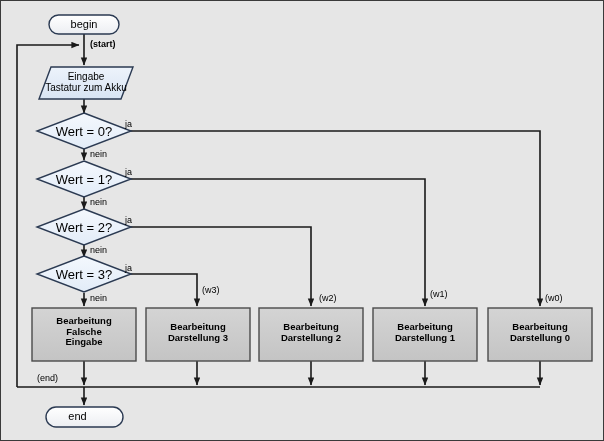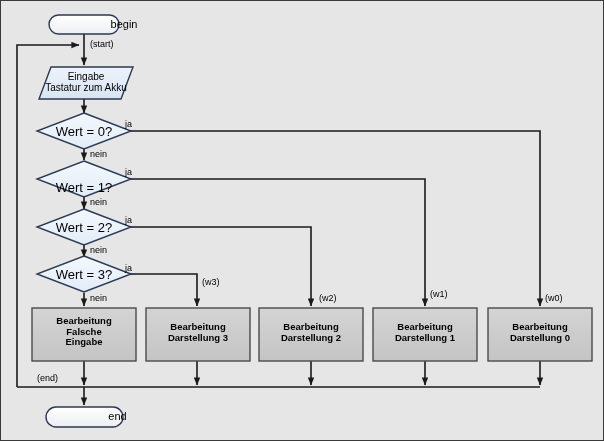--- a/index.html
+++ b/index.html
@@ -26,21 +26,21 @@
   }
   .node-label {
     position: absolute;
     text-align: center;
     font-family: "Liberation Sans", sans-serif;
     color: #000000;
     line-height: 1.12;
     pointer-events: none;
     white-space: pre-line;
   }
-  .term-label   { font-size: 11px; padding-left: 40px; }
+  .term-label   { font-size: 11px; }
   .io-label     { font-size: 10px; }
   .dec-label    { font-size: 13px; }
   .proc-label   { font-size: 9.5px; font-weight: bold; }
   .edge-label {
     position: absolute;
     font-size: 9px;
     color: #000000;
     font-family: "Liberation Sans", sans-serif;
     white-space: nowrap;
     pointer-events: none;
@@ -125,50 +125,50 @@
 
     <rect x="45" y="406" width="77" height="20" rx="10" ry="10" fill="url(#termGrad)" stroke="#2b3a52" stroke-width="1.4"></rect>
   </svg>
 
   <div class="node-label term-label" style="left:48px; top:17px; width:70px;">begin</div>
 
   <div class="node-label io-label" style="left:38px; top:70px; width:94px;">Eingabe
 Tastatur zum Akku</div>
 
   <div class="node-label dec-label" style="left:36px; top:124px; width:94px;">Wert = 0?</div>
-  <div class="node-label dec-label" style="left:36px; top:172px; width:94px;margin-top:8px;">Wert = 1?</div>
+  <div class="node-label dec-label" style="left:36px; top:172px; width:94px;">Wert = 1?</div>
   <div class="node-label dec-label" style="left:36px; top:220px; width:94px;">Wert = 2?</div>
   <div class="node-label dec-label" style="left:36px; top:267px; width:94px;">Wert = 3?</div>
 
   <div class="node-label proc-label" style="left:31px; top:315px; width:104px;">Bearbeitung
 Falsche
 Eingabe</div>
   <div class="node-label proc-label" style="left:145px; top:321px; width:104px;">Bearbeitung
 Darstellung 3</div>
   <div class="node-label proc-label" style="left:258px; top:321px; width:104px;">Bearbeitung
 Darstellung 2</div>
   <div class="node-label proc-label" style="left:372px; top:321px; width:104px;">Bearbeitung
 Darstellung 1</div>
   <div class="node-label proc-label" style="left:487px; top:321px; width:104px;">Bearbeitung
 Darstellung 0</div>
 
   <div class="node-label term-label" style="left:45px; top:409px; width:63px;">end</div>
 
-  <div class="edge-label" style="left:89px; top:38px;">(start)</div>
+  <div class="edge-label" style="left:89px; top:38px;font-weight:bold;">(start)</div>
 
   <div class="edge-label" style="left:124px; top:118px;">ja</div>
   <div class="edge-label" style="left:124px; top:166px;">ja</div>
   <div class="edge-label" style="left:124px; top:214px;">ja</div>
   <div class="edge-label" style="left:124px; top:262px;">ja</div>
 
   <div class="edge-label" style="left:89px; top:148px;">nein</div>
   <div class="edge-label" style="left:89px; top:196px;">nein</div>
   <div class="edge-label" style="left:89px; top:244px;">nein</div>
   <div class="edge-label" style="left:89px; top:292px;">nein</div>
 
-  <div class="edge-label" style="left:201px; top:276px;">(w3)</div>
+  <div class="edge-label" style="left:201px; top:284px;">(w3)</div>
   <div class="edge-label" style="left:318px; top:292px;">(w2)</div>
   <div class="edge-label" style="left:429px; top:288px;">(w1)</div>
   <div class="edge-label" style="left:544px; top:292px;">(w0)</div>
 
   <div class="edge-label" style="left:36px; top:372px;">(end)</div>
 
 </div>
 
 </body></html>

